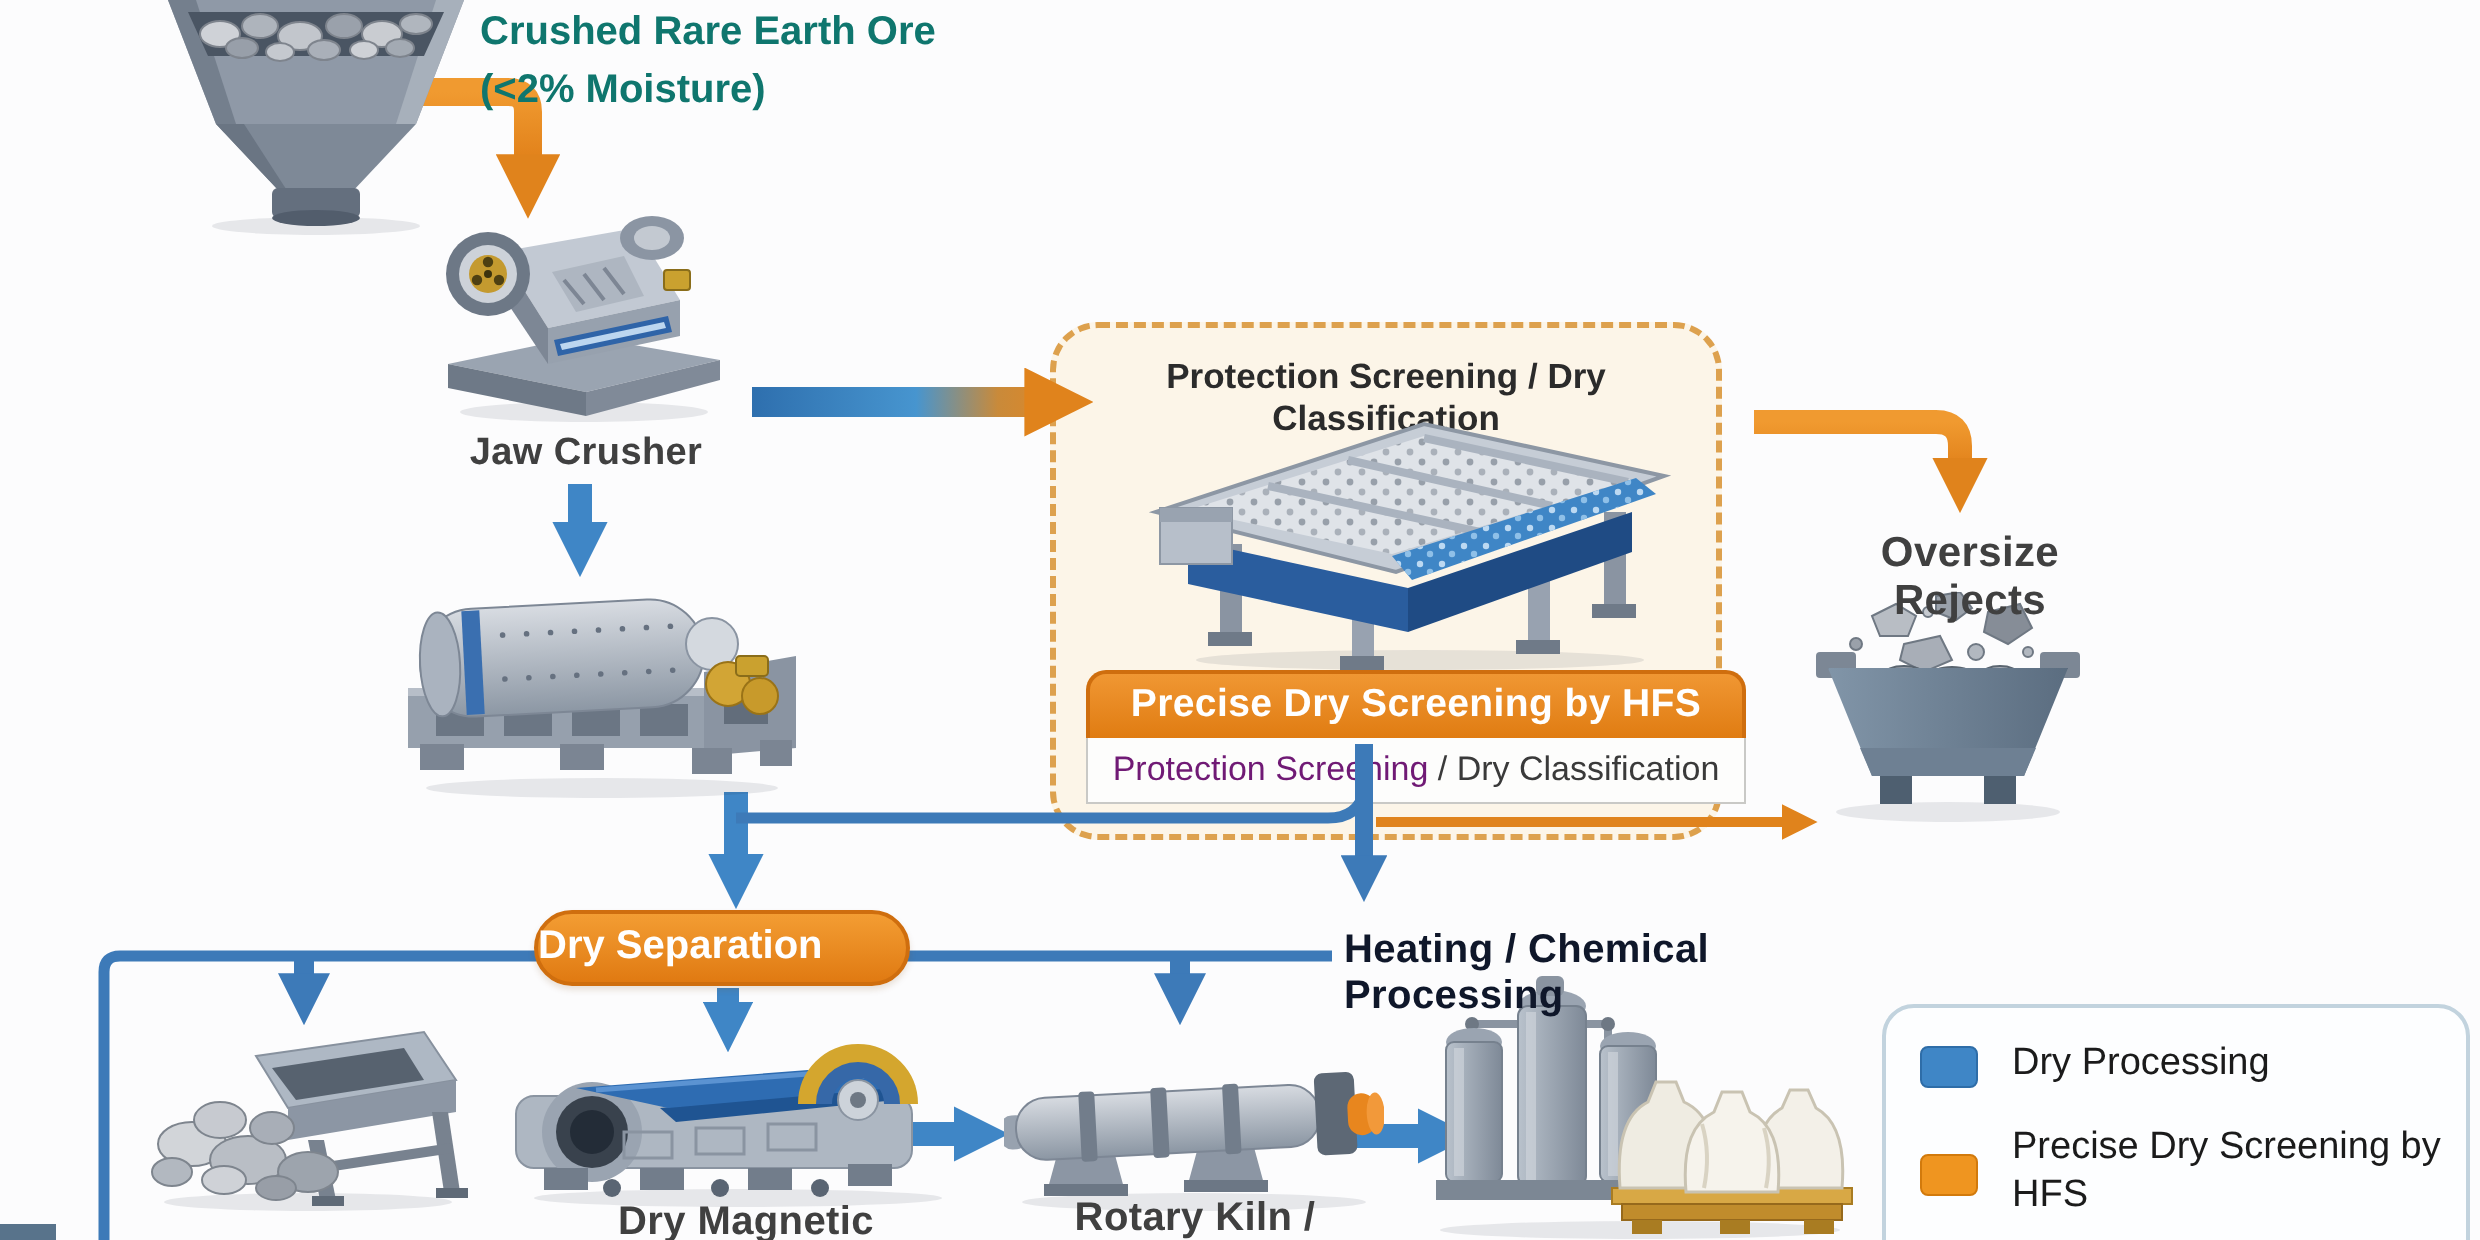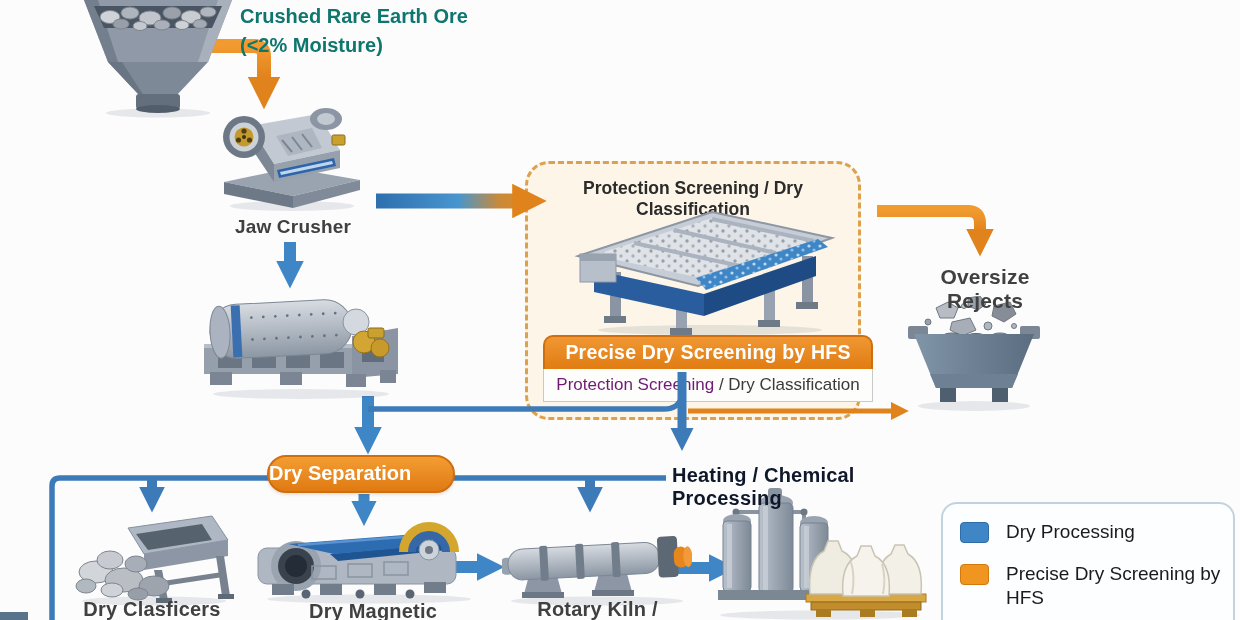--- a/index.html
+++ b/index.html
@@ -44,21 +44,21 @@
     color:#fff;font-weight:700;font-size:20px;text-align:left;line-height:33px;
     box-shadow:0 2px 3px rgba(120,70,0,.15);
   }
   .heating-label{position:absolute;left:672px;top:464px;width:290px;z-index:3;font-size:20px;font-weight:700;color:#0f172a;letter-spacing:.2px;}
   
   .legend{
     position:absolute;left:941px;top:502px;width:294px;height:140px;z-index:3;
     background:#fdfeff;border:2px solid #c2d3de;border-radius:16px;
     padding:16px 10px 0 17px;
   }
-  .legend-row{display:flex;align-items:flex-start;margin-bottom:17px;}
+  .legend-row{display:flex;align-items:center;margin-bottom:17px;}
   .swatch{width:29px;height:21px;border-radius:4px;flex:0 0 auto;margin-top:2px;}
   .swatch-blue{background:#3f86c6;border:1px solid #2e6da8;}
   .swatch-orange{background:#ef9520;border:1px solid #d27a0c;}
   .legend-text{margin-left:17px;font-size:19px;color:#1b1b1b;line-height:1.3;width:226px;}
   .corner-artifact{position:absolute;left:0;top:612px;width:28px;height:8px;background:#3b5a77;z-index:3;opacity:.85;}
 </style>
 </head>
 <body>
 
 <div id="canvas">
@@ -319,21 +319,20 @@
           <ellipse cx="54" cy="70" rx="19" ry="12" fill="#b9bec5"></ellipse>
         <ellipse cx="84" cy="76" rx="15" ry="10" fill="#9da4ad"></ellipse>
           <ellipse cx="40" cy="50" rx="13" ry="9" fill="#c7cad0"></ellipse>
         <ellipse cx="66" cy="54" rx="11" ry="8" fill="#a8aeb7"></ellipse>
           <ellipse cx="16" cy="76" rx="10" ry="7" fill="#b2b8c0"></ellipse>
         <ellipse cx="42" cy="80" rx="11" ry="7" fill="#cfd2d7"></ellipse>
           <ellipse cx="68" cy="84" rx="10" ry="6" fill="#989ea7"></ellipse>
       </g>
     </svg>
   </div>
-  <div class="mlabel" style="left:77px;top:598px;width:150px;font-size:20px;">Dry Clasficers</div>
 
   <div class="machine" style="left:254px;top:520px;width:230px;height:84px;">
     <svg viewBox="0 0 230 84">
       <ellipse cx="115" cy="79" rx="102" ry="4.5" fill="rgba(40,50,70,.10)"></ellipse>
       <rect x="4" y="28" width="198" height="36" rx="9" fill="#aeb7c2" stroke="#8a94a1"></rect>
       <circle cx="42" cy="46" r="25" fill="#9aa4b1"></circle>
       <circle cx="42" cy="46" r="18" fill="#39424d"></circle>
       <circle cx="42" cy="46" r="11" fill="#232c37"></circle>
       <polygon points="76,34 196,23 204,29 84,41" fill="#1f5492"></polygon>
       <polygon points="34,24 150,15 204,23 80,34" fill="#2e6cb2"></polygon>

